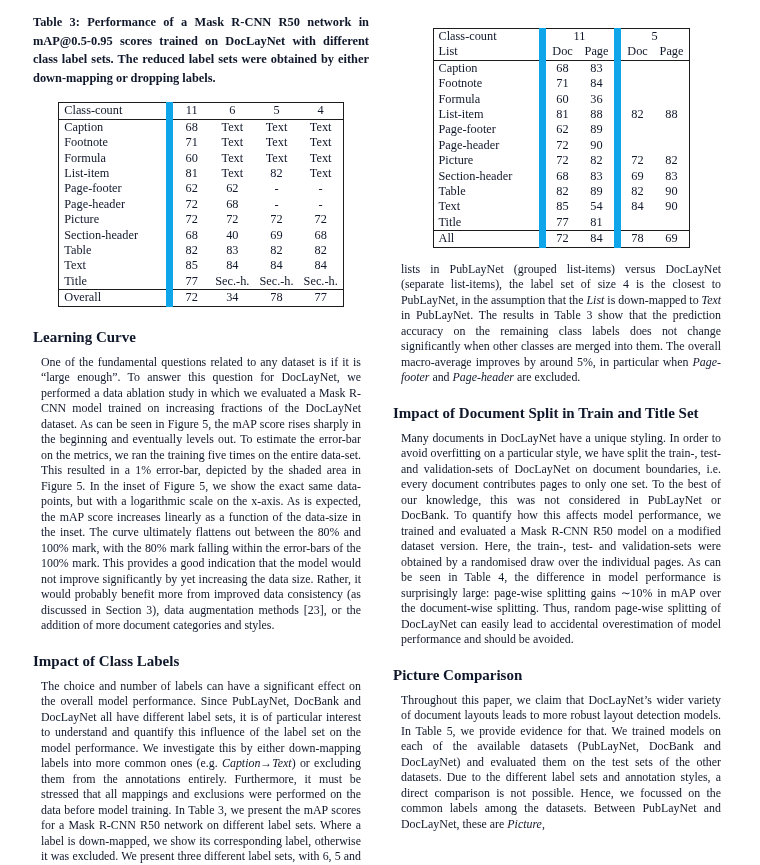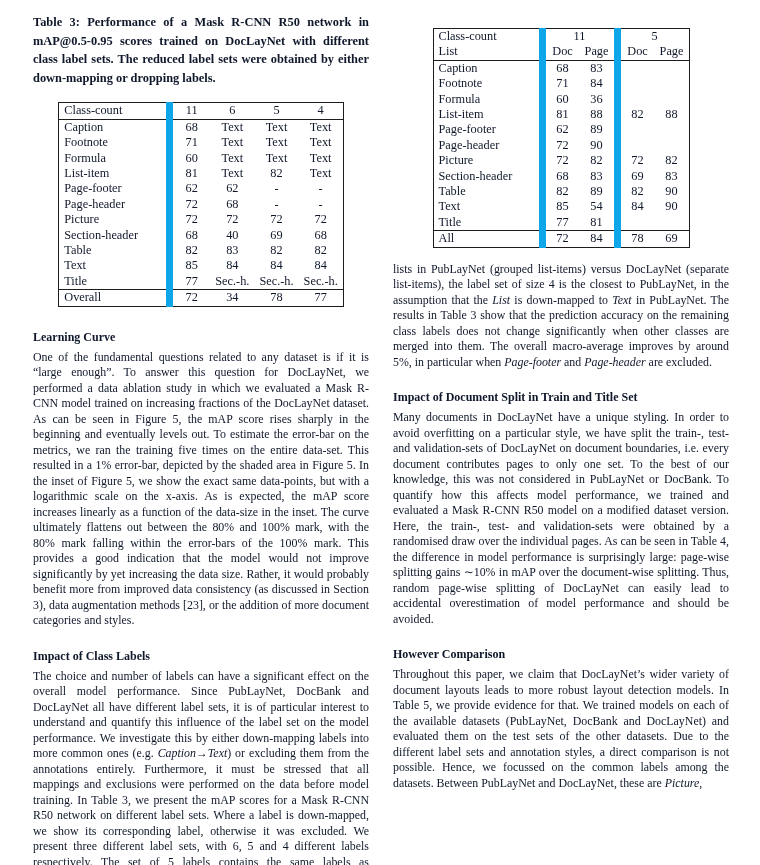--- a/index.html
+++ b/index.html
@@ -27,28 +27,28 @@
   .tbl th.lbl, .tbl td.lbl { text-align:left; }
   .t3 .lbl { width:97px; }
   .t3 th:not(.lbl), .t3 td:not(.lbl) { min-width:27px; }
   .t4 .lbl { width:95px; }
   .t4 th:not(.lbl), .t4 td:not(.lbl) { min-width:24px; }
   .tbl thead { border-bottom:1.5px solid #1c1c1c;margin-left:36px; }
   .tbl tfoot { border-top:1.5px solid #1c1c1c;font-family:Liberation Serif, serif; }
   .tbl .sep { border-left:7px solid #0ea5e9; }
 
   h2 {
-    font-size:12px; font-weight:bold; margin:18px 0 3px; line-height:19px;
+    font-size:15px; font-weight:bold; margin:18px 0 3px; line-height:19px;
     font-family:"Liberation Serif", serif;
   }
   h2.first { margin-top:21px; }
   h2.tight { }
 
   p.body {
-    margin:0; font-size:11.9px; line-height:15.5px; text-align:justify;
+    margin:8px; font-size:11.9px; line-height:15.5px; text-align:justify;
     hyphens:auto; -webkit-hyphens:auto;
   }
   p.body.mt { margin-top:14px; }
 </style>
 </head>
 <body>
 
 <div class="page">
 
   <div class="col">
@@ -266,17 +266,17 @@
             <td>69</td>
           </tr>
         </tfoot>
       </table>
 
     <p class="body mt">lists in PubLayNet (grouped list-items) versus DocLayNet (separate list-items), the label set of size 4 is the closest to PubLayNet, in the assumption that the <i>List</i> is down-mapped to <i>Text</i> in PubLayNet. The results in Table 3 show that the prediction accuracy on the remaining class labels does not change significantly when other classes are merged into them. The overall macro-average improves by around 5%, in particular when <i>Page-footer</i> and <i>Page-header</i> are excluded.</p>
 
     <h2>Impact of Document Split in Train and Title Set</h2>
     <p class="body">Many documents in DocLayNet have a unique styling. In order to avoid overfitting on a particular style, we have split the train-, test- and validation-sets of DocLayNet on document boundaries, i.e. every document contributes pages to only one set. To the best of our knowledge, this was not considered in PubLayNet or DocBank. To quantify how this affects model performance, we trained and evaluated a Mask R-CNN R50 model on a modified dataset version. Here, the train-, test- and validation-sets were obtained by a randomised draw over the individual pages. As can be seen in Table 4, the difference in model performance is surprisingly large: page-wise splitting gains ∼10% in mAP over the document-wise splitting. Thus, random page-wise splitting of DocLayNet can easily lead to accidental overestimation of model performance and should be avoided.</p>
 
-    <h2>However Comparison</h2>
+    <h2>Picture Comparison</h2>
     <p class="body">Throughout this paper, we claim that DocLayNet’s wider variety of document layouts leads to more robust layout detection models. In Table 5, we provide evidence for that. We trained models on each of the available datasets (PubLayNet, DocBank and DocLayNet) and evaluated them on the test sets of the other datasets. Due to the different label sets and annotation styles, a direct comparison is not possible. Hence, we focussed on the common labels among the datasets. Between PubLayNet and DocLayNet, these are <i>Picture</i>,</p>
   </div>
 
 </div>
 
 </body></html>

